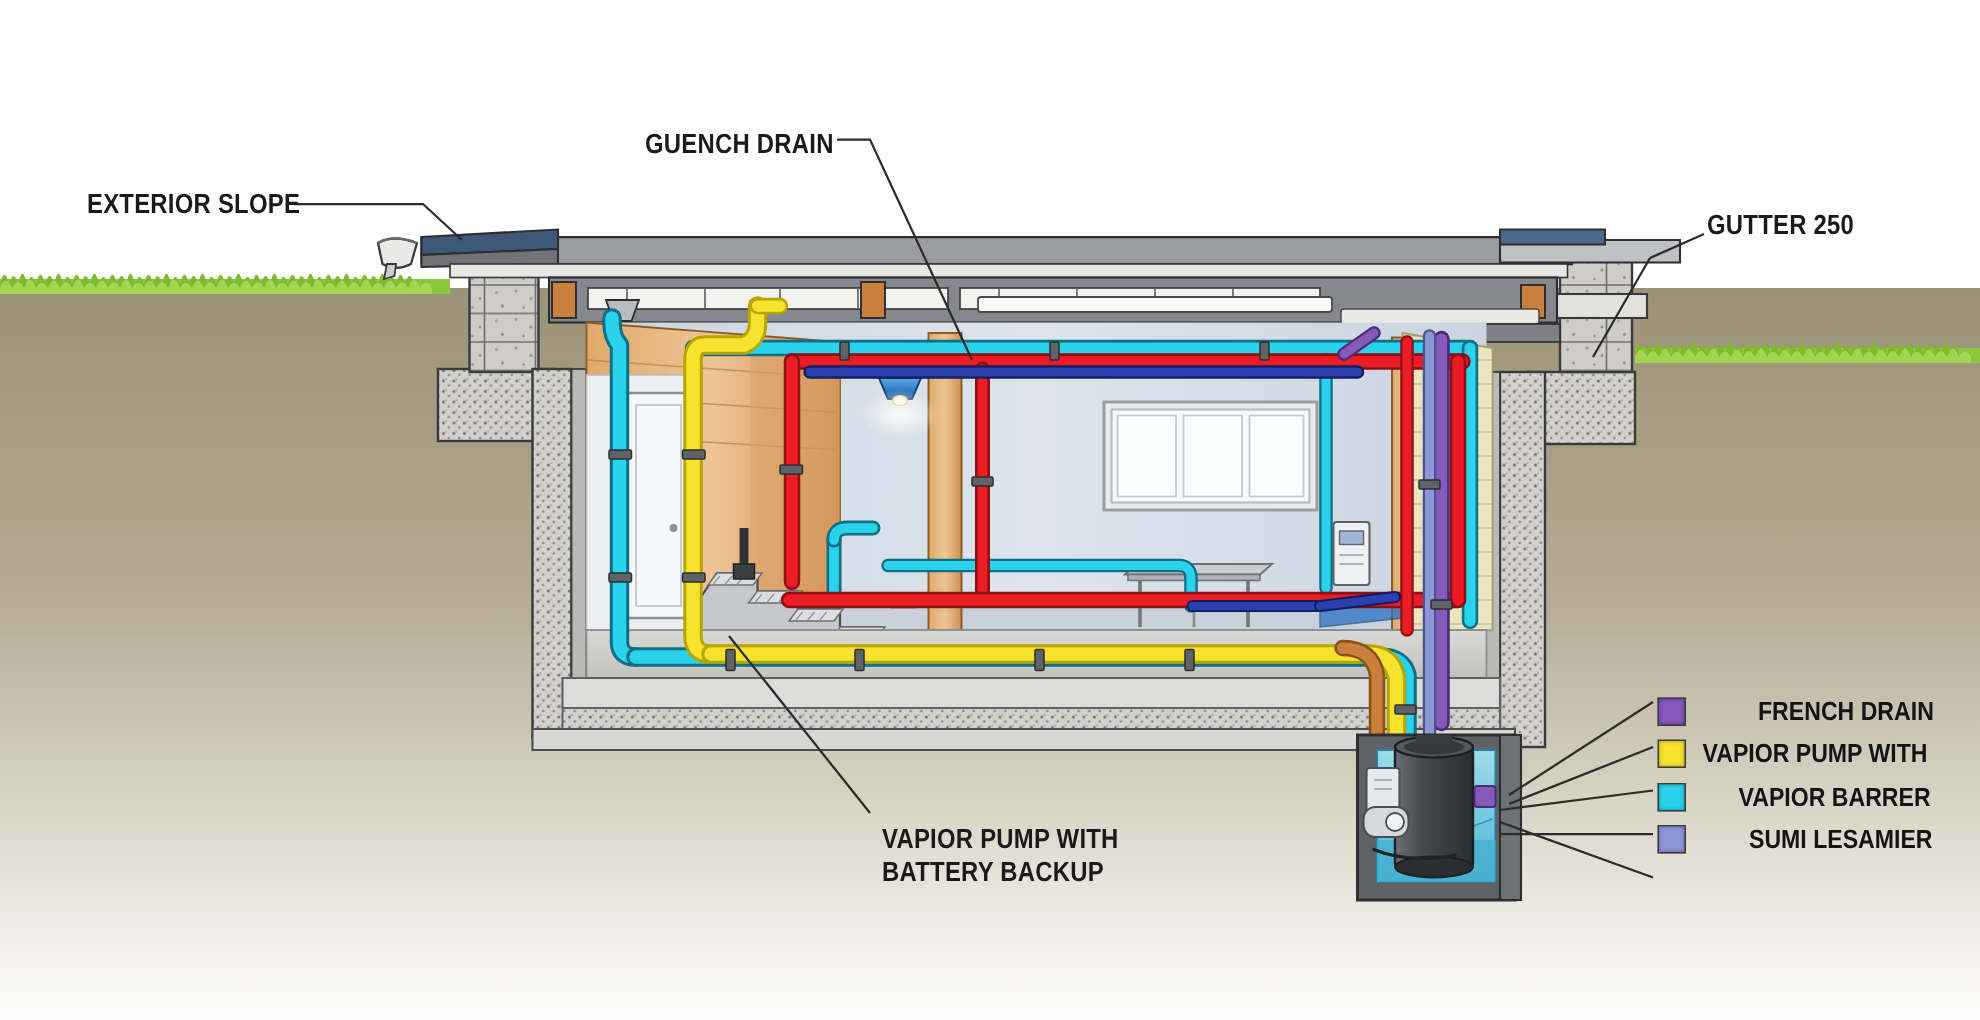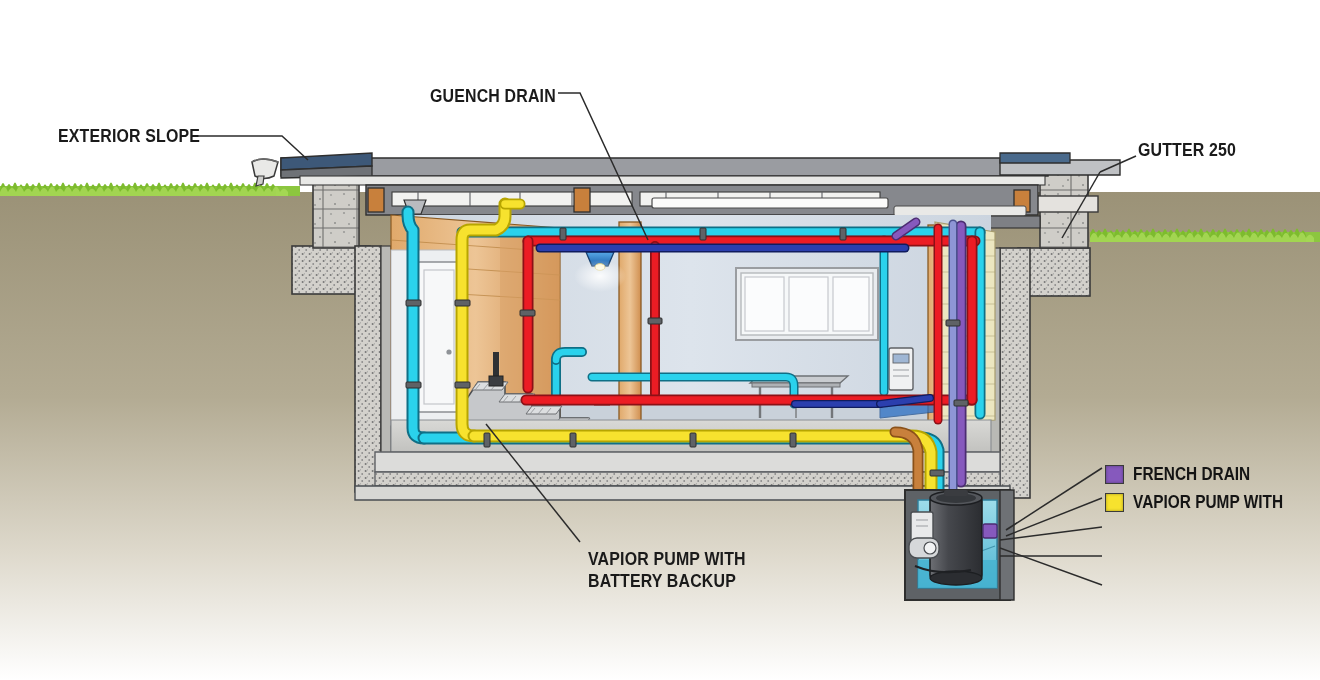--- a/index.html
+++ b/index.html
@@ -9,21 +9,21 @@
   #stage{ position:relative; width:1320px; height:680px; background:#fff; }
   #scene{ position:absolute; inset:0; }
 
   .lbl{ position:absolute; color:#1a1a1a; font-weight:700;
         letter-spacing:.2px; white-space:nowrap; line-height:1.12;
         font-family:"Liberation Sans", sans-serif;
         transform:scaleX(.86); transform-origin:left center; }
   .lbl.sz18{ font-size:18.5px; }
 
   #legend{ position:absolute; left:1105px; top:460px; width:200px; }
-  .leg-row{ display:flex; align-items:center; height:28.5px; }
+  .leg-row{ display:flex; align-items:center; height:28.5px;justify-content:space-between; }
   .leg-sw{ width:19px; height:19px; border:1.6px solid #3a3a3a; flex:0 0 19px;
            box-shadow:inset 0 0 3px rgba(0,0,0,.35); }
   .leg-tx{ margin-left:9px; font-size:17.5px; font-weight:700; color:#141414;
            white-space:nowrap; transform:scaleX(.88); transform-origin:left center; }
 </style>
 </head>
 <body>
 
 <div id="stage">
 
@@ -467,15 +467,23 @@
 
   <div id="legend">
     <div class="leg-row">
       <span class="leg-sw" style="background:#8659bd"></span>
       <span class="leg-tx">FRENCH DRAIN</span>
     </div>
     <div class="leg-row">
       <span class="leg-sw" style="background:#f7e22e"></span>
       <span class="leg-tx">VAPIOR PUMP WITH</span>
     </div>
+    <div class="leg-row">
+      <span class="leg-sw" style="background:#2ad2ec"></span>
+      <span class="leg-tx">VAPIOR BARRER</span>
+    </div>
+    <div class="leg-row">
+      <span class="leg-sw" style="background:#8e96d6"></span>
+      <span class="leg-tx">SUMI LESAMIER</span>
+    </div>
   </div>
 
 </div>
 
 </body></html>

